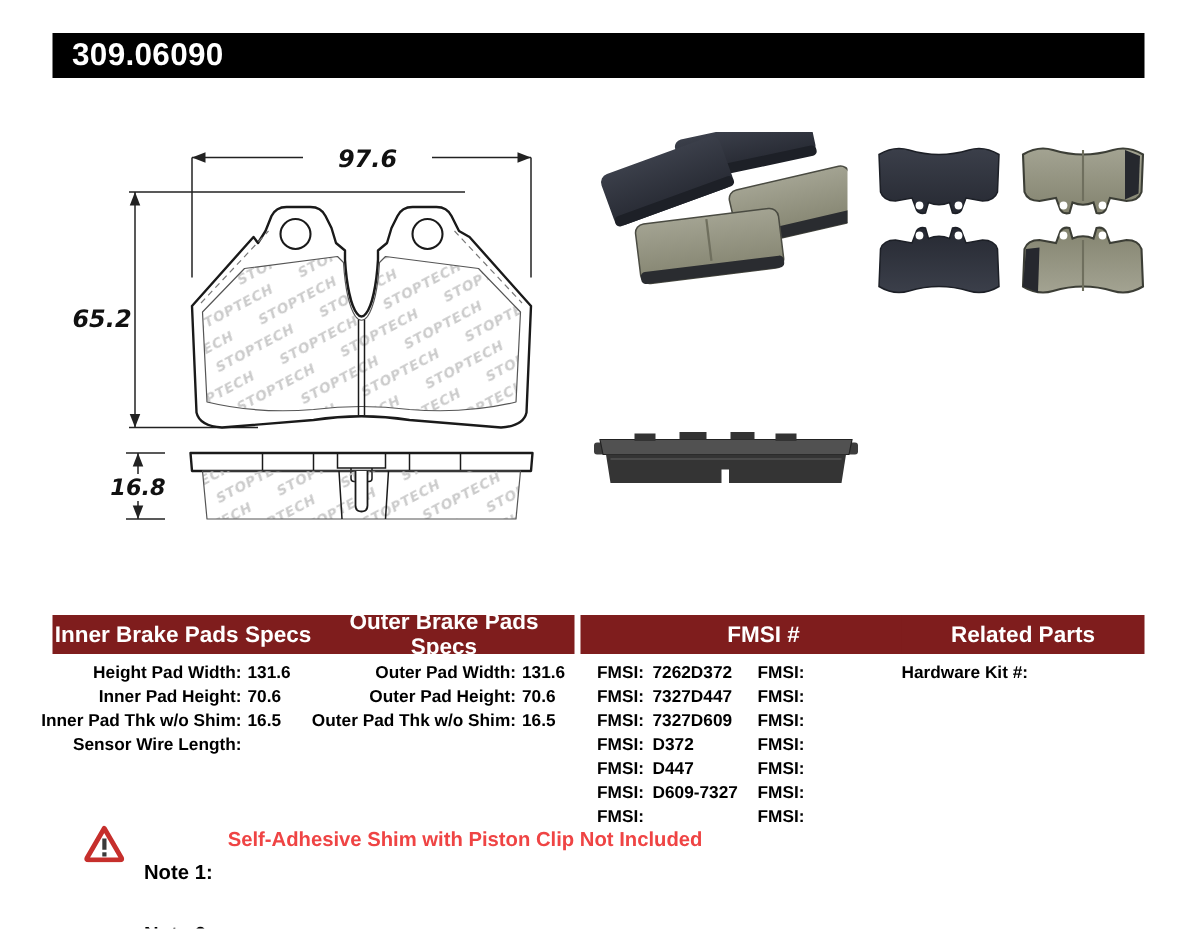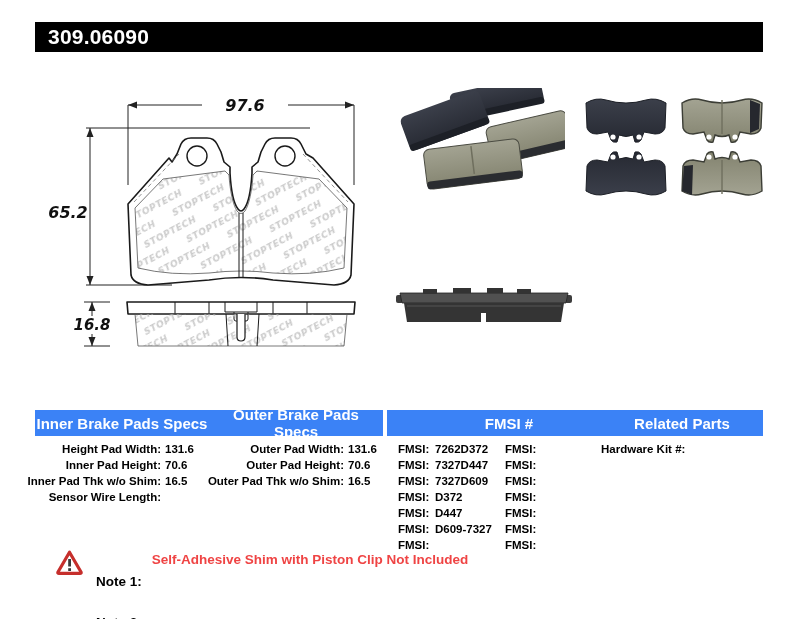--- a/index.html
+++ b/index.html
@@ -25,21 +25,21 @@
   .wmtext { font-family:"DejaVu Sans", sans-serif; font-size:9px; font-weight:bold;
             font-style:italic; fill:#cbcbcb; letter-spacing:0.6px; }
   .outline { fill:#fff; stroke:#1a1a1a; stroke-width:1.6; stroke-linejoin:round; }
   .innerline { fill:url(#wm); stroke:#555; stroke-width:0.8; stroke-linejoin:round; }
   .thin { stroke:#1a1a1a; stroke-width:1; fill:none; }
   .dash { stroke:#777; stroke-width:0.8; fill:none; stroke-dasharray:4 3; }
   .dimline { stroke:#222; stroke-width:1; fill:none; }
   .arrow { fill:#222; stroke:none; }
 
   
-  .bar { position:absolute; top:410px; height:26px; background:#3b82f6; color:#fff;
+  .bar { position:absolute; top:410px; height:26px; background:#7f1d1d; color:#fff;
          display:flex; align-items:center; justify-content:center;
          font-weight:bold; font-size:15px; }
   .bar-pads { left:35px; width:348px; }
   .bar-pads span { flex:1; text-align:center; }
   .bar-fmsi { left:387px; width:244px; }
   .bar-related { left:601px; width:162px; }
 
   
   .spec-col { position:absolute; top:441px; font-size:11.5px; font-weight:bold; color:#000; }
   .spec-inner { left:35px;  width:172px; }

